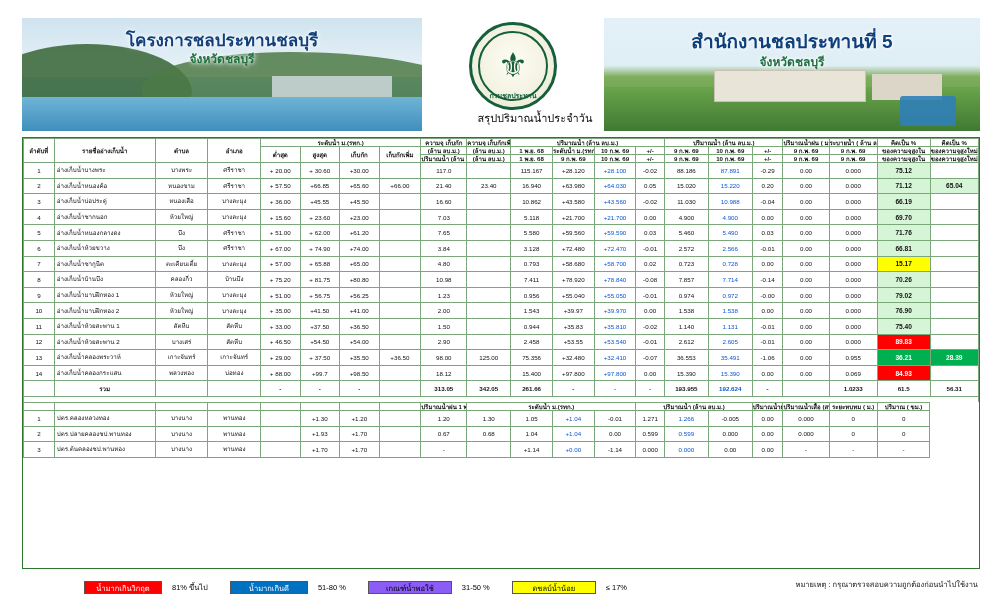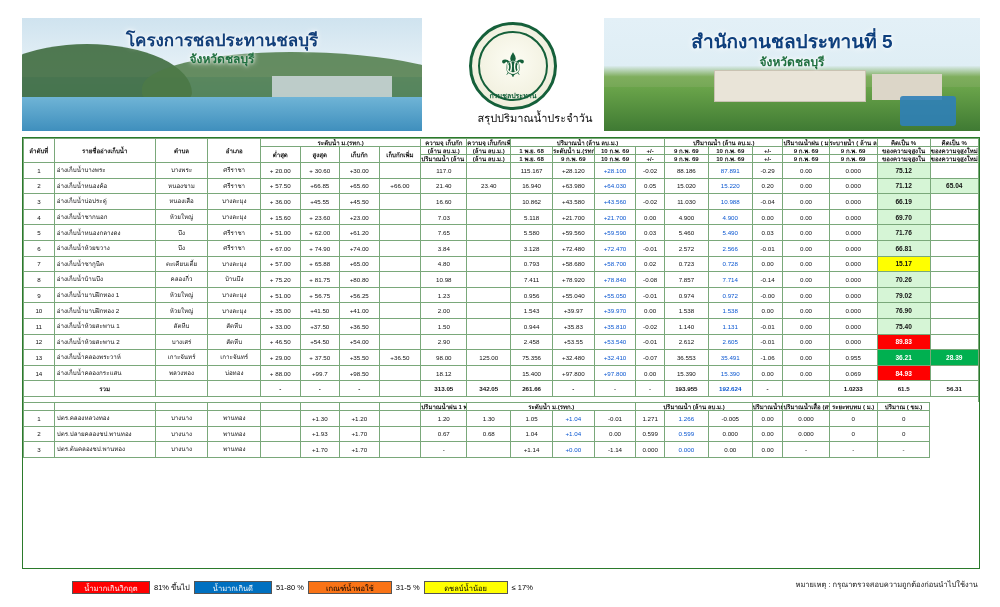--- a/index.html
+++ b/index.html
@@ -55,22 +55,22 @@
   .sumrow td{font-weight:bold;}
   .pct{font-weight:bold;font-size:6.6px;}
   .g-lightgreen{background:#d6f5d6;}
   .g-yellow{background:#ffff00;}
   .g-red{background:#ff0000;color:#fff;}
   .g-green{background:#00b050;color:#fff;}
   .spacer{height:5px;border-left:1px solid #7aa87a;border-right:1px solid #7aa87a;background:#fff;}
 
   
   .legend{position:absolute;left:22px;top:576px;width:958px;height:22px;display:flex;align-items:center;}
-  .chip{height:13px;line-height:13px;font-size:7.5px;text-align:center;border:1px solid #555;box-sizing:border-box;}
-  .chiplabel{font-size:7.5px;margin:0 4px;}
+  .chip{height:13px;line-height:13px;font-size:7.5px;text-align:center;border:1px solid #555;box-sizing:border-box;margin-left:12px;}
+  .chiplabel{font-size:7.5px;margin:0 10px;}
   .note{position:absolute;right:22px;top:578px;font-size:7.5px;color:#111;}
 </style>
 </head>
 <body>
 
 <div class="page">
 
   <div class="banner">
     <div class="banner-left">
       <div class="sky"></div>
@@ -651,21 +651,21 @@
     </table>
   </div>
 
   <div class="legend">
     <div style="width:50px"></div>
     <div id="legend-items" style="display:flex;align-items:center;">
         <div class="chip" style="width: 78px; background: rgb(255, 0, 0); color: rgb(255, 255, 255);">น้ำมากเกินวิกฤต</div>
         <div class="chiplabel">81% ขึ้นไป</div>
         <div class="chip" style="width: 78px; background: rgb(0, 112, 192); color: rgb(255, 255, 255);">น้ำมากเกินดี</div>
         <div class="chiplabel">51-80 %</div>
-        <div class="chip" style="width: 84px; background: #f97316; color: rgb(0, 0, 0);">เกณฑ์น้ำพอใช้</div>
-        <div class="chiplabel">31-5 %</div>
+        <div class="chip" style="width: 84px; background: #8b5cf6; color: rgb(0, 0, 0);">เกณฑ์น้ำพอใช้</div>
+        <div class="chiplabel">31-50 %</div>
         <div class="chip" style="width: 84px; background: rgb(255, 255, 0); color: rgb(0, 0, 0);">ดชลบ์น้ำน้อย</div>
         <div class="chiplabel">≤ 17%</div>
       </div>
   </div>
   <div class="note">หมายเหตุ : กรุณาตรวจสอบความถูกต้องก่อนนำไปใช้งาน</div>
 
 </div>
 
 </body></html>

